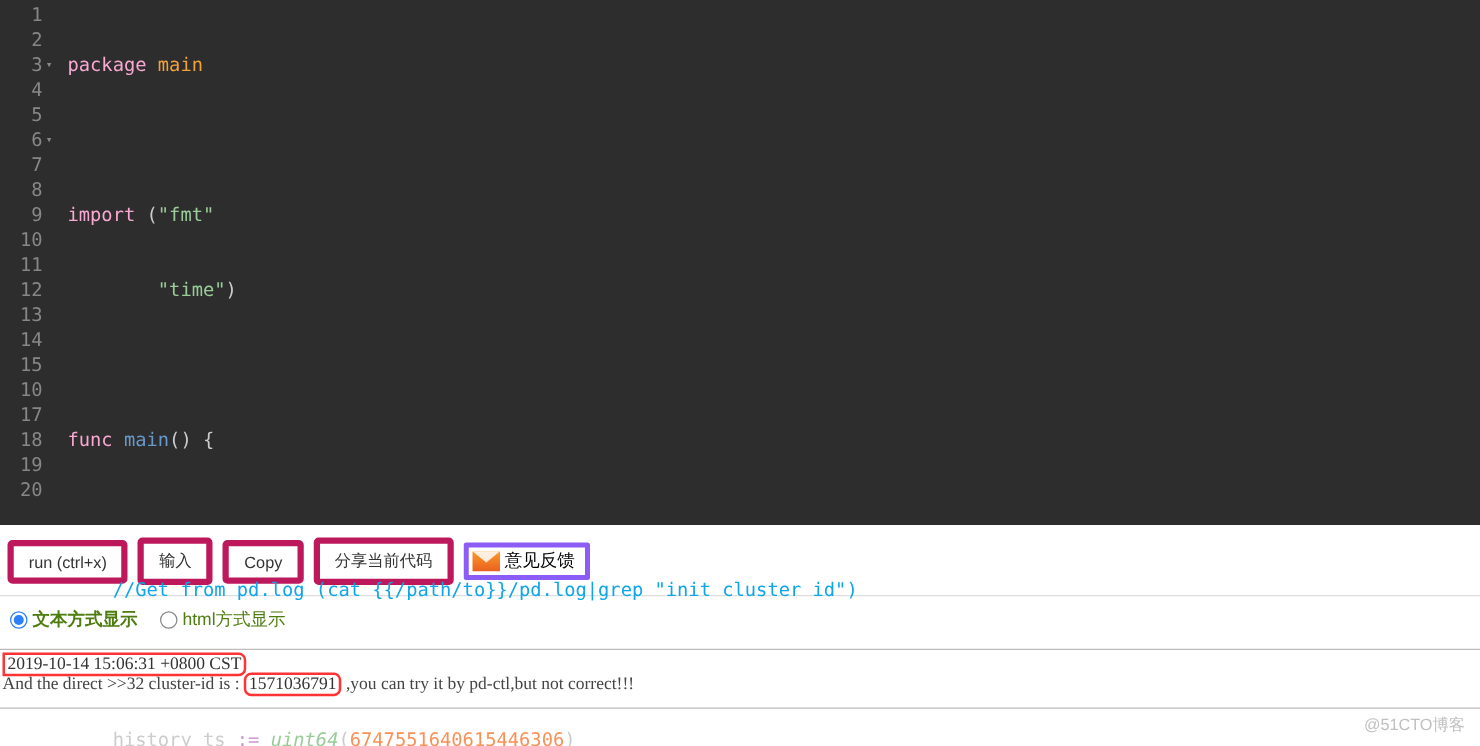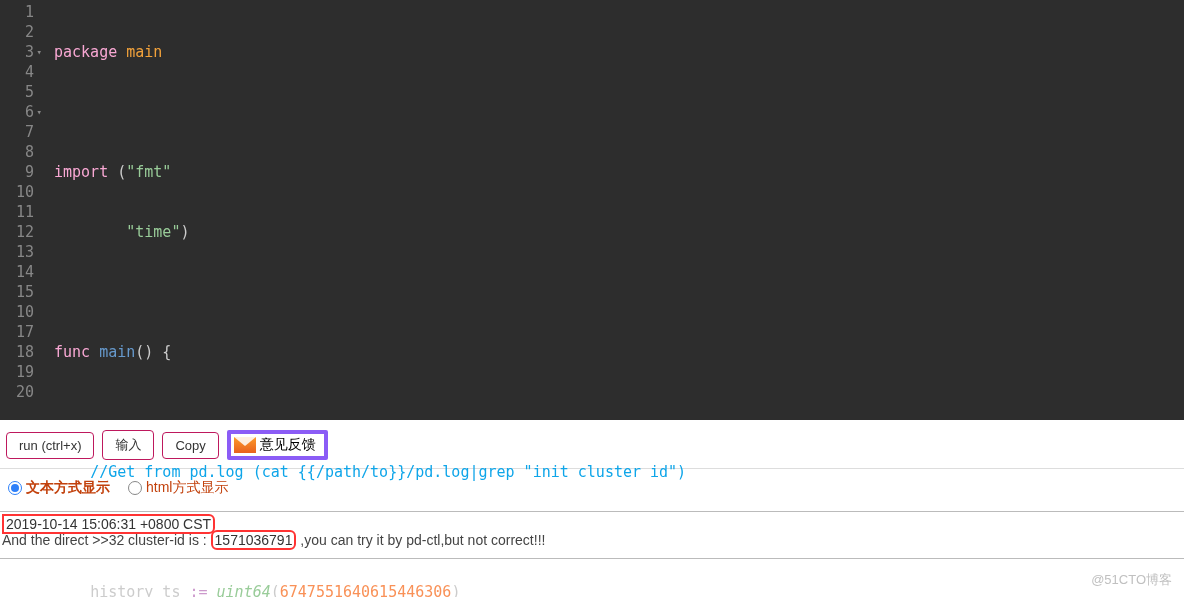--- a/index.html
+++ b/index.html
@@ -61,21 +61,21 @@
     display: flex;
     gap: 8px;
     align-items: center;
     border-bottom: 1px solid #ddd;
     background: #fff;
   }
   .toolbar button {
     font-size: 13px;
     padding: 5px 12px;
     background: #fff;
-    border: 1px solid #be185d;
+    border: 5px solid #be185d;
     border-radius: 4px;
     color: #333;
     cursor: pointer;
   }
   .mail-icon {
     width: 22px; height: 16px;
     background: linear-gradient(#fc9a2b,#e9611e);
     position: relative;
     display: inline-block;
     vertical-align: middle;
@@ -87,21 +87,21 @@
     top: 0; left: 0;
     border-left: 11px solid transparent;
     border-right: 11px solid transparent;
     border-top: 9px solid #fff;
     opacity: .85;
   }
   .feedback-wrap { border: 4px solid #8b5cf6; display: inline-flex; align-items:center; padding:2px 8px 2px 3px; border-radius:2px;}
 
   .radio-row {
     padding: 10px 8px 10px;
-    color: #c2410c;
+    color: #4d7c0f;
     font-size: 14px;
     display: flex;
     gap: 4px;
     align-items: center;
   }
   .radio-dot {
     width: 14px; height: 14px; border-radius: 50%;
     border: 1px solid #888; display: inline-block; position: relative; background:#fff;
   }
   .radio-dot.checked { border-color: #2d7ff9; }
@@ -112,20 +112,21 @@
   .output-box {
     margin: 4px 0 0 0;
     border: 1px solid #bbb;
     border-left: none;
     border-right: none;
     padding: 4px 0 10px 0;
     background: #fff;
     font-size: 14px;
     color: #444;
     position: relative;
+    font-family: Liberation Serif, serif;
   }
   .output-box .line { padding: 0 2px; }
   .output-box .redbox { color: #333; }
 
   .watermark {
     position: absolute;
     right: 12px;
     bottom: 8px;
     color: #c0c0c0;
     font-size: 13px;
@@ -179,20 +180,21 @@
     
     
     
   </div>
 </div>
 
 <div class="toolbar">
   <button>run (ctrl+x)</button>
   <button>输入</button>
   <button>Copy</button>
+  <button>分享当前代码</button>
   <span class="feedback-wrap">
     <span class="mail-icon"></span>
     <span>意见反馈</span>
   </span>
 </div>
 
 <div class="radio-row">
   <span class="radio-dot checked"></span>
   <span style="font-weight:600; margin-right:14px;">文本方式显示</span>
   <span class="radio-dot"></span>

